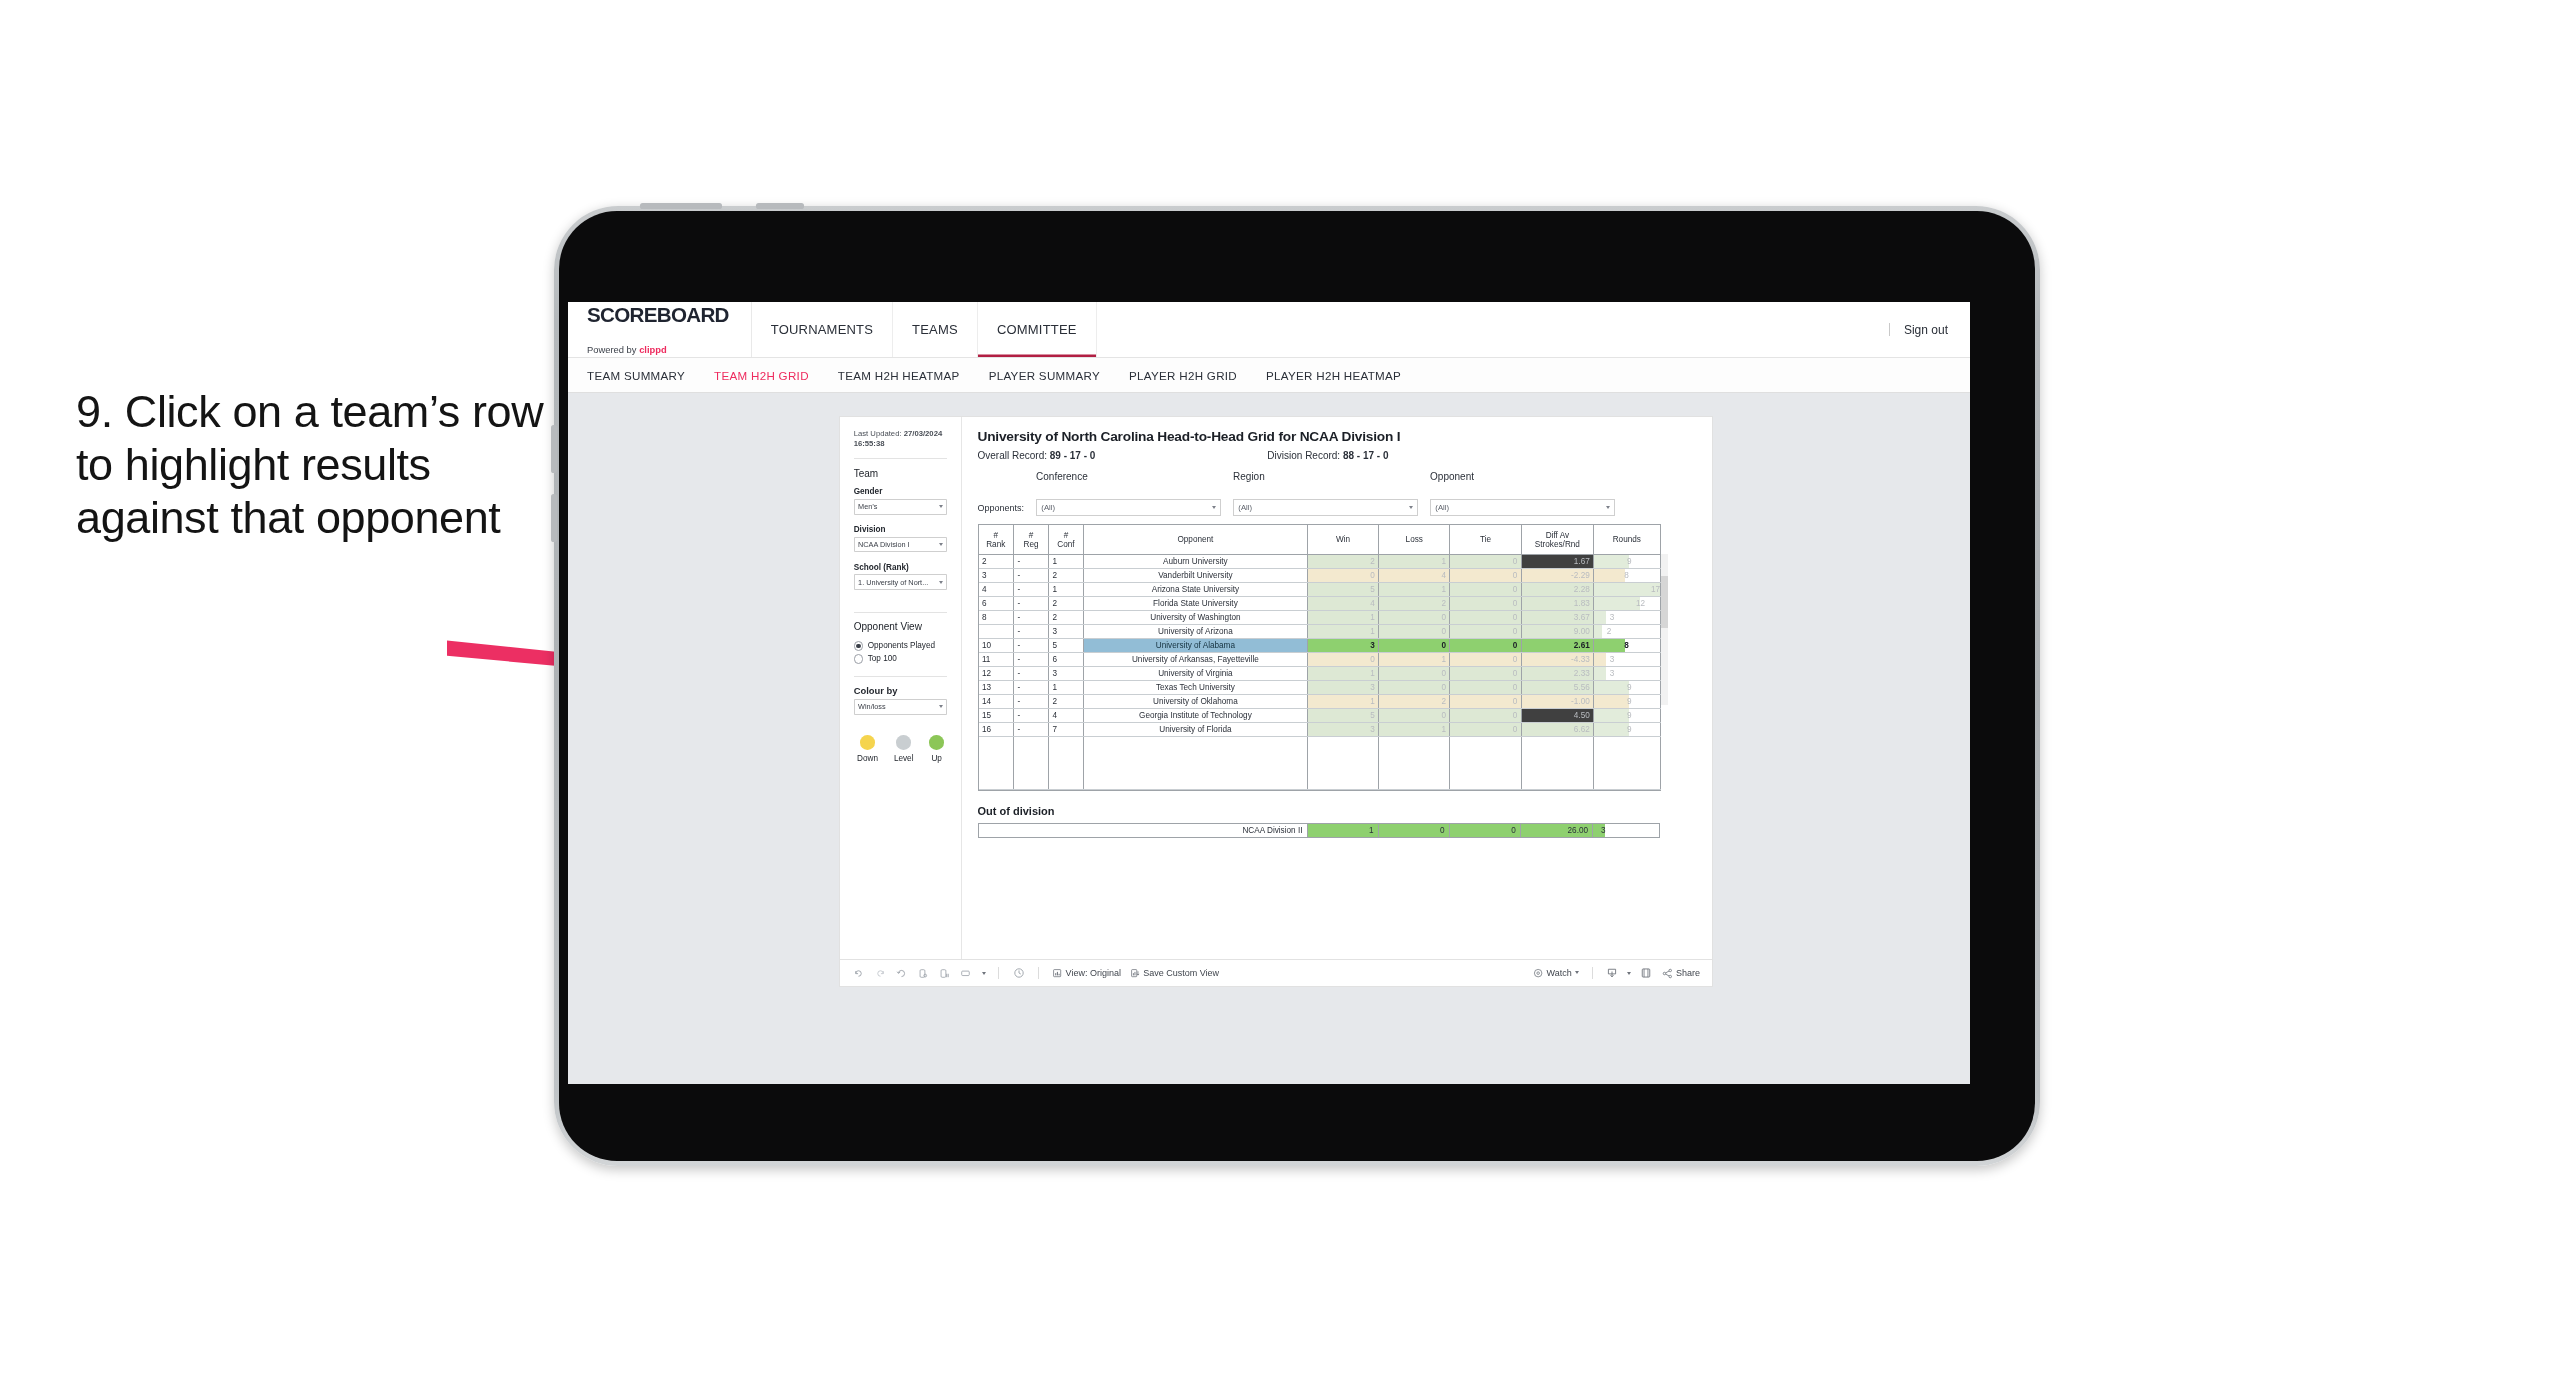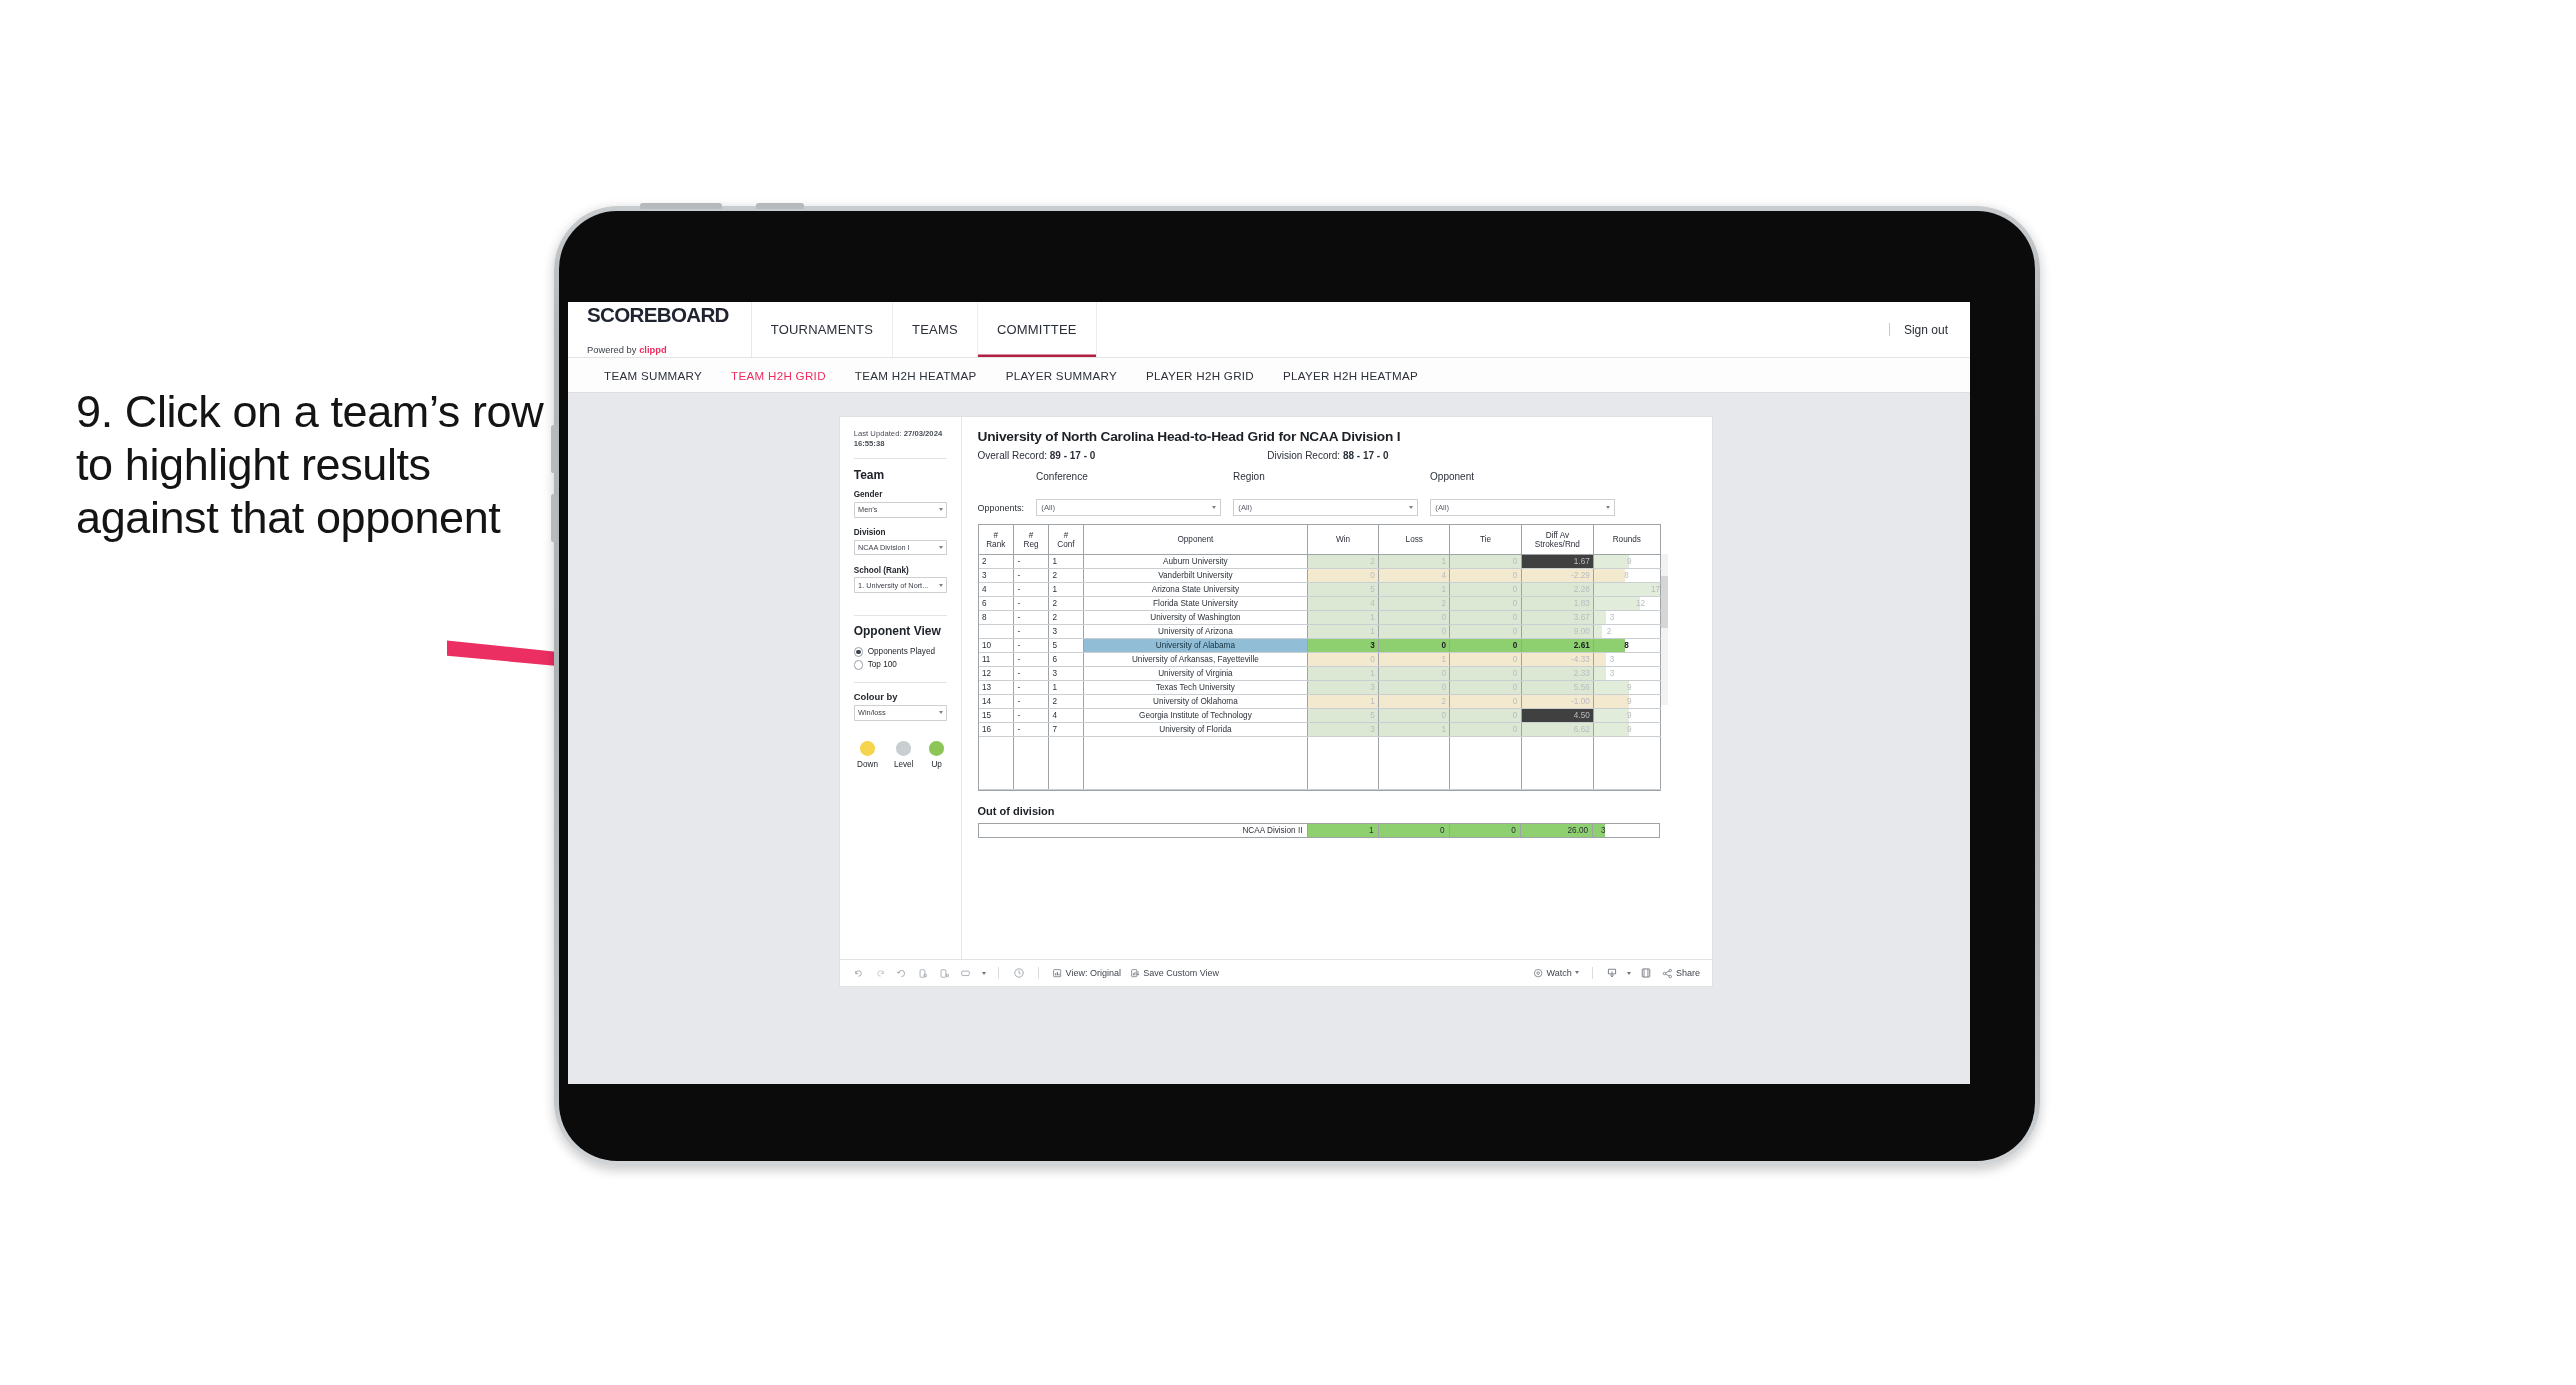--- a/index.html
+++ b/index.html
@@ -154,21 +154,21 @@
   }
   .sep-bar { width: 0.9px; height: 13.7px; background: #c9c9c9; }
   .signout { font-size: 12px; color: #2a2f38; cursor: pointer; }
 
   
   .subnav {
     height: 34px;
     background: #fdfdfd;
     display: flex;
     align-items: center;
-    padding-left: 36px;
+    padding-left: 19px;
     gap: 29px;
     border-bottom: 0.9px solid #dfdfdf;
   }
   .subnav-item {
     font-size: 11.6px;
     color: #2b3039;
     letter-spacing: 0.3px;
     cursor: pointer;
     white-space: nowrap;
   }
@@ -204,22 +204,22 @@
   }
   .updated {
     font-size: 7.7px;
     color: #4a4f57;
     line-height: 1.35;
     margin-bottom: 8.6px;
   }
   .updated b { font-weight: 700; }
   .hr { height: 0.9px; background: #e3e3e3; margin: 6.9px 0 8.6px 0; }
   .sec-title {
-    font-size: 12px;
-    font-weight: 700;
+    font-size: 10px;
+    font-weight: 400;
     color: #20242b;
     margin: 1.7px 0 8.6px 0;
   }
   .field-label {
     font-size: 8.2px;
     font-weight: 700;
     color: #23272e;
     margin-bottom: 2.6px;
   }
   .select {

